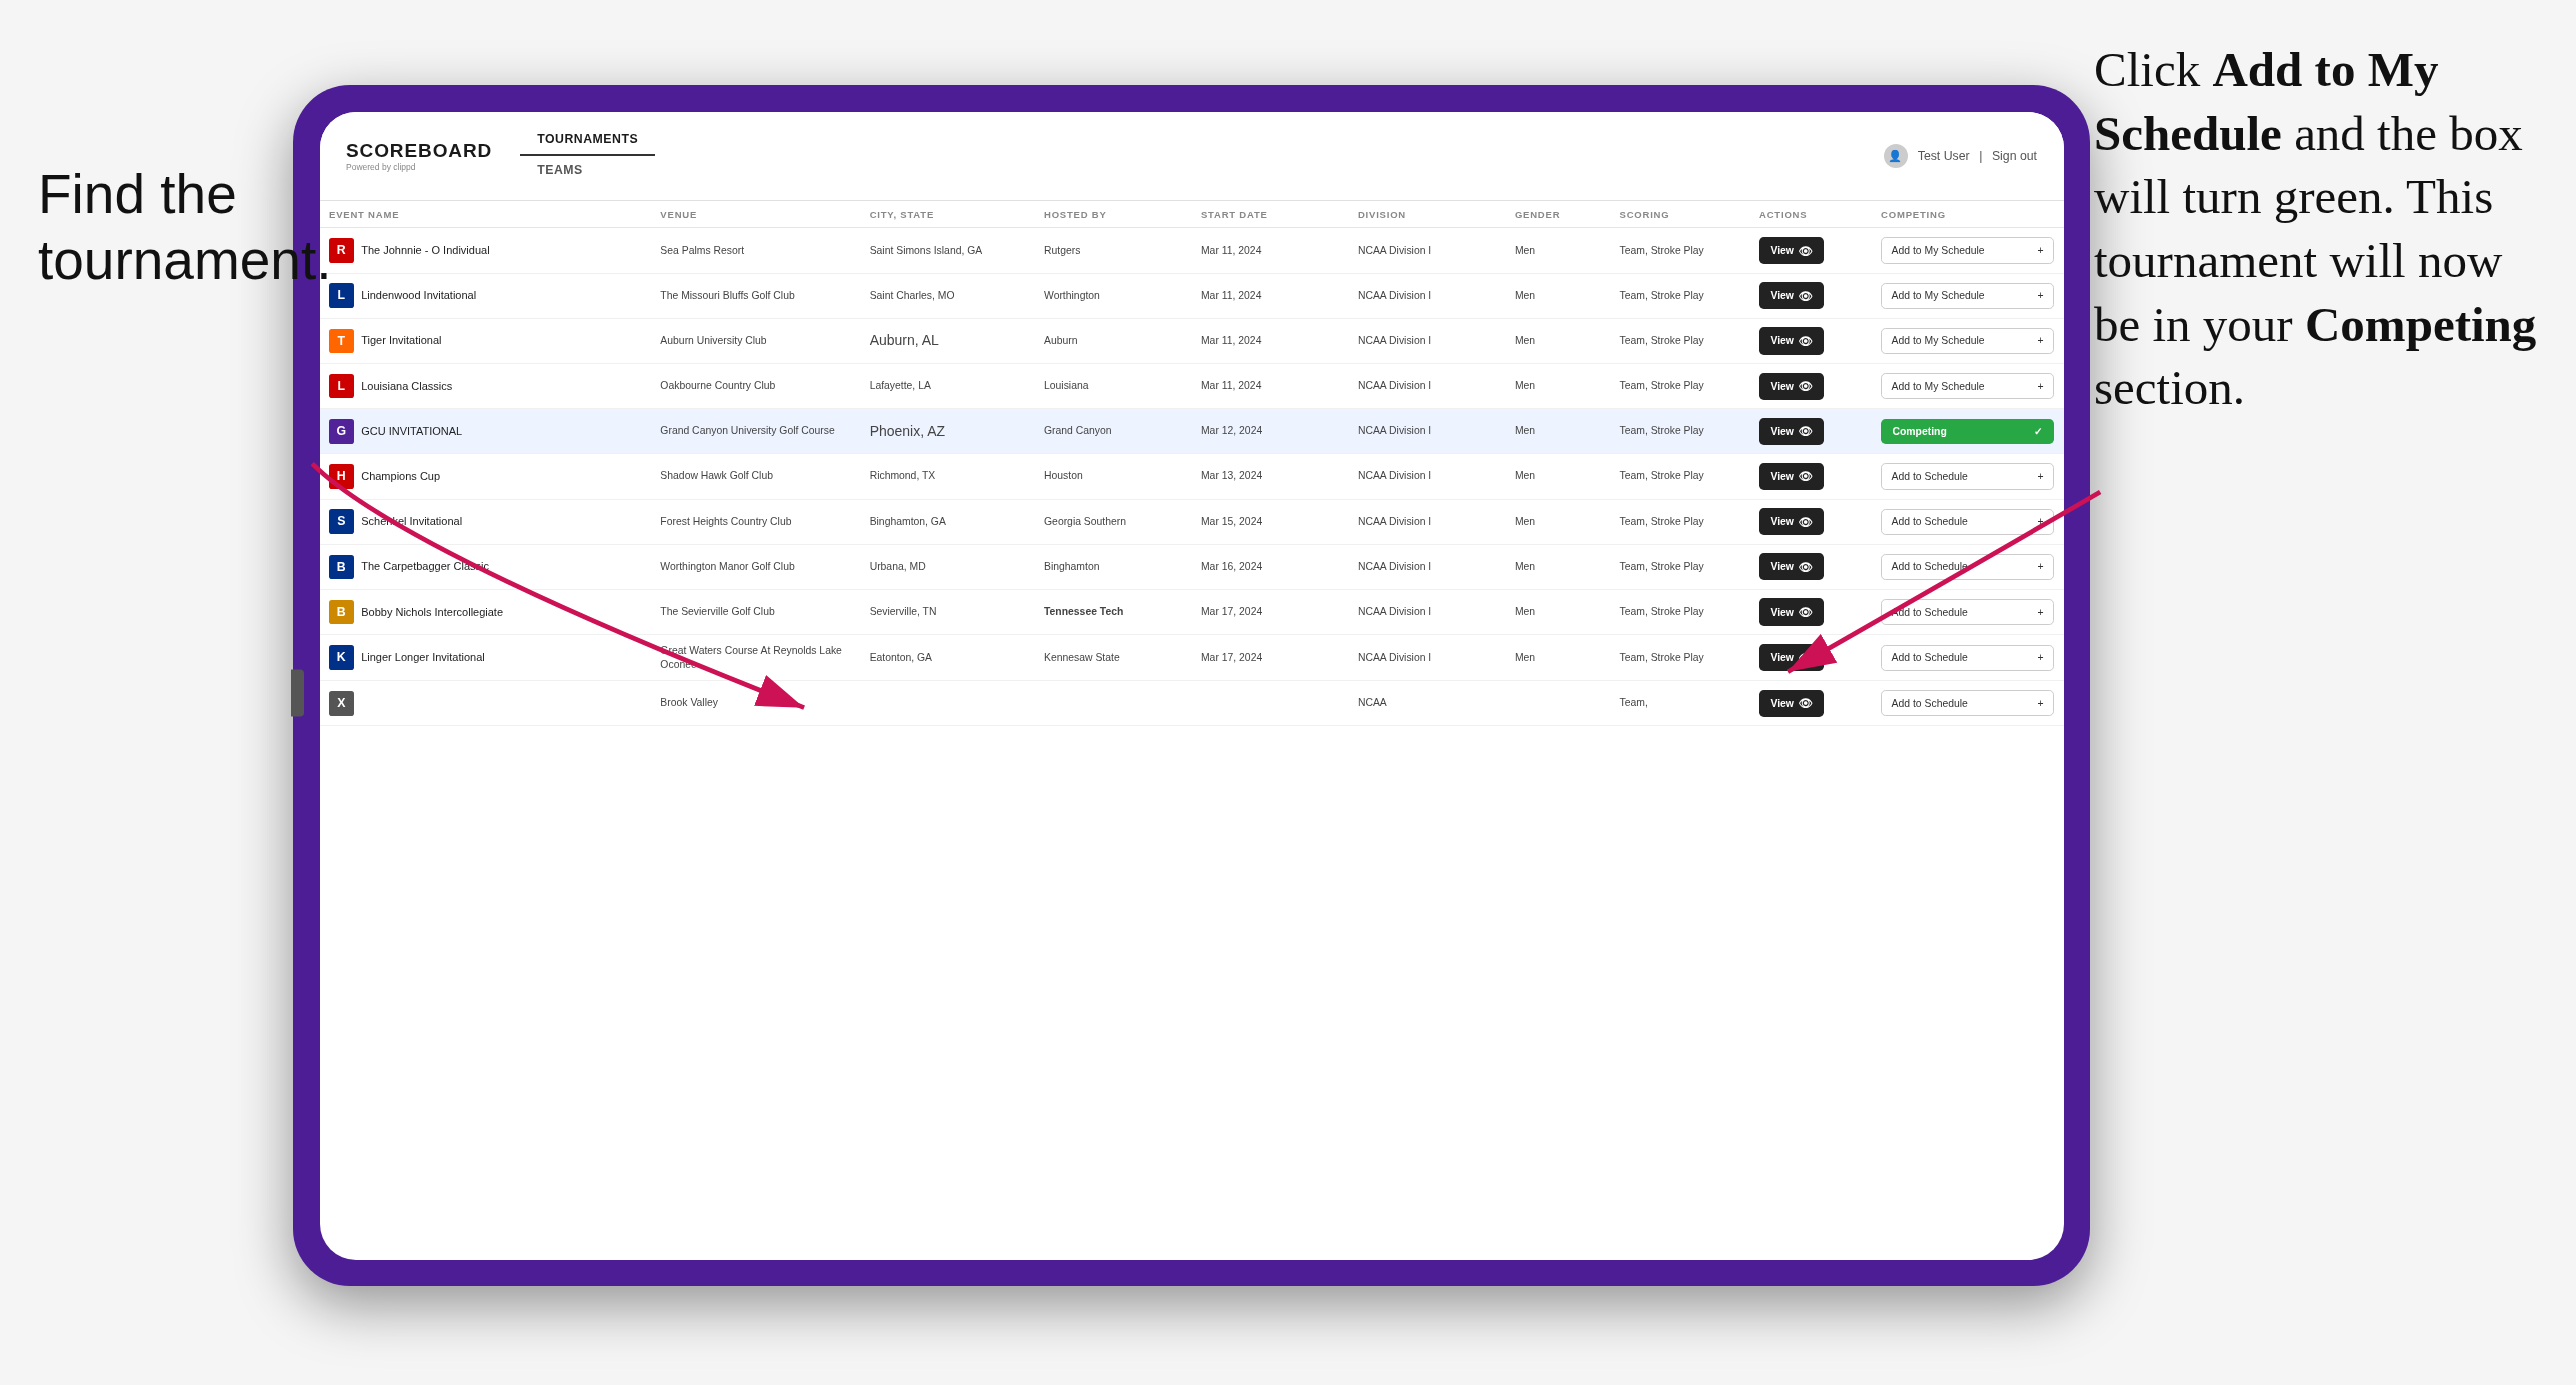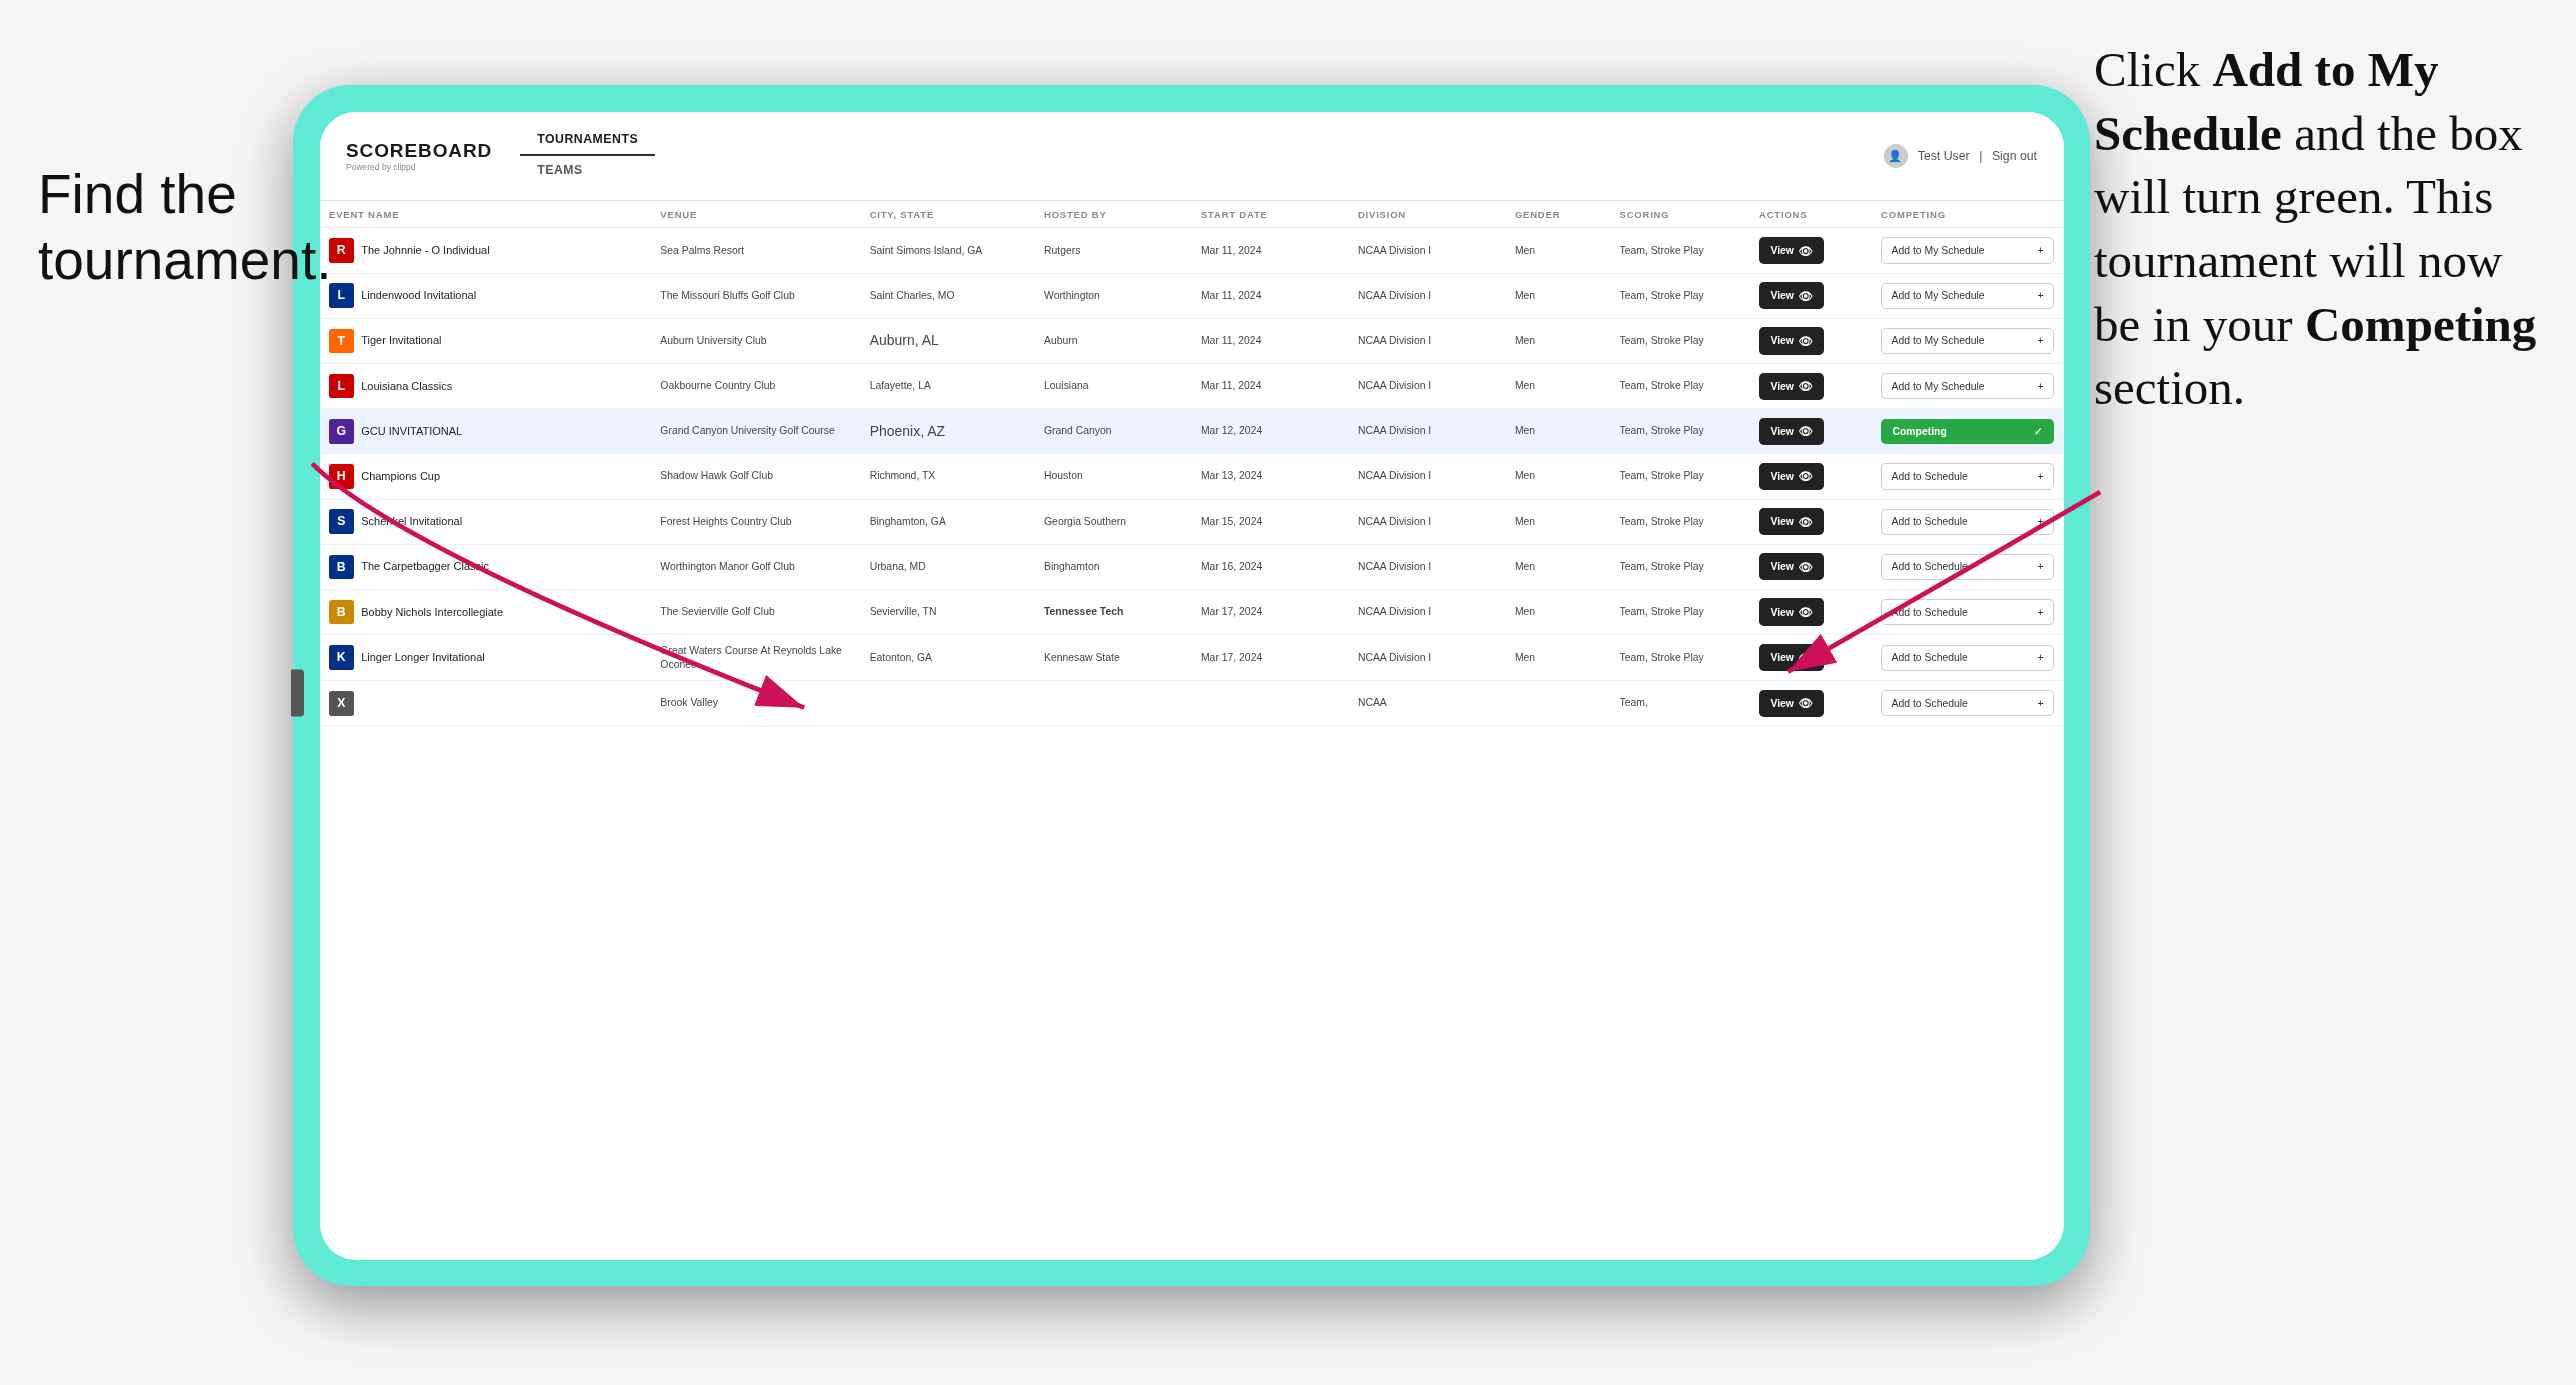--- a/index.html
+++ b/index.html
@@ -47,21 +47,21 @@
       pointer-events: none;
     }
 
     
     .tablet-frame {
       position: absolute;
       left: 293px;
       top: 85px;
       width: 1797px;
       height: 1201px;
-      background: #5eead4;
+      background: #4c1d95;
       border-radius: 57px;
       padding: 26.5px;
       box-shadow: 0 19px 57px rgba(0,0,0,0.4);
     }
 
     .tablet-screen {
       width: 100%;
       height: 100%;
       background: #fff;
       border-radius: 36px;

